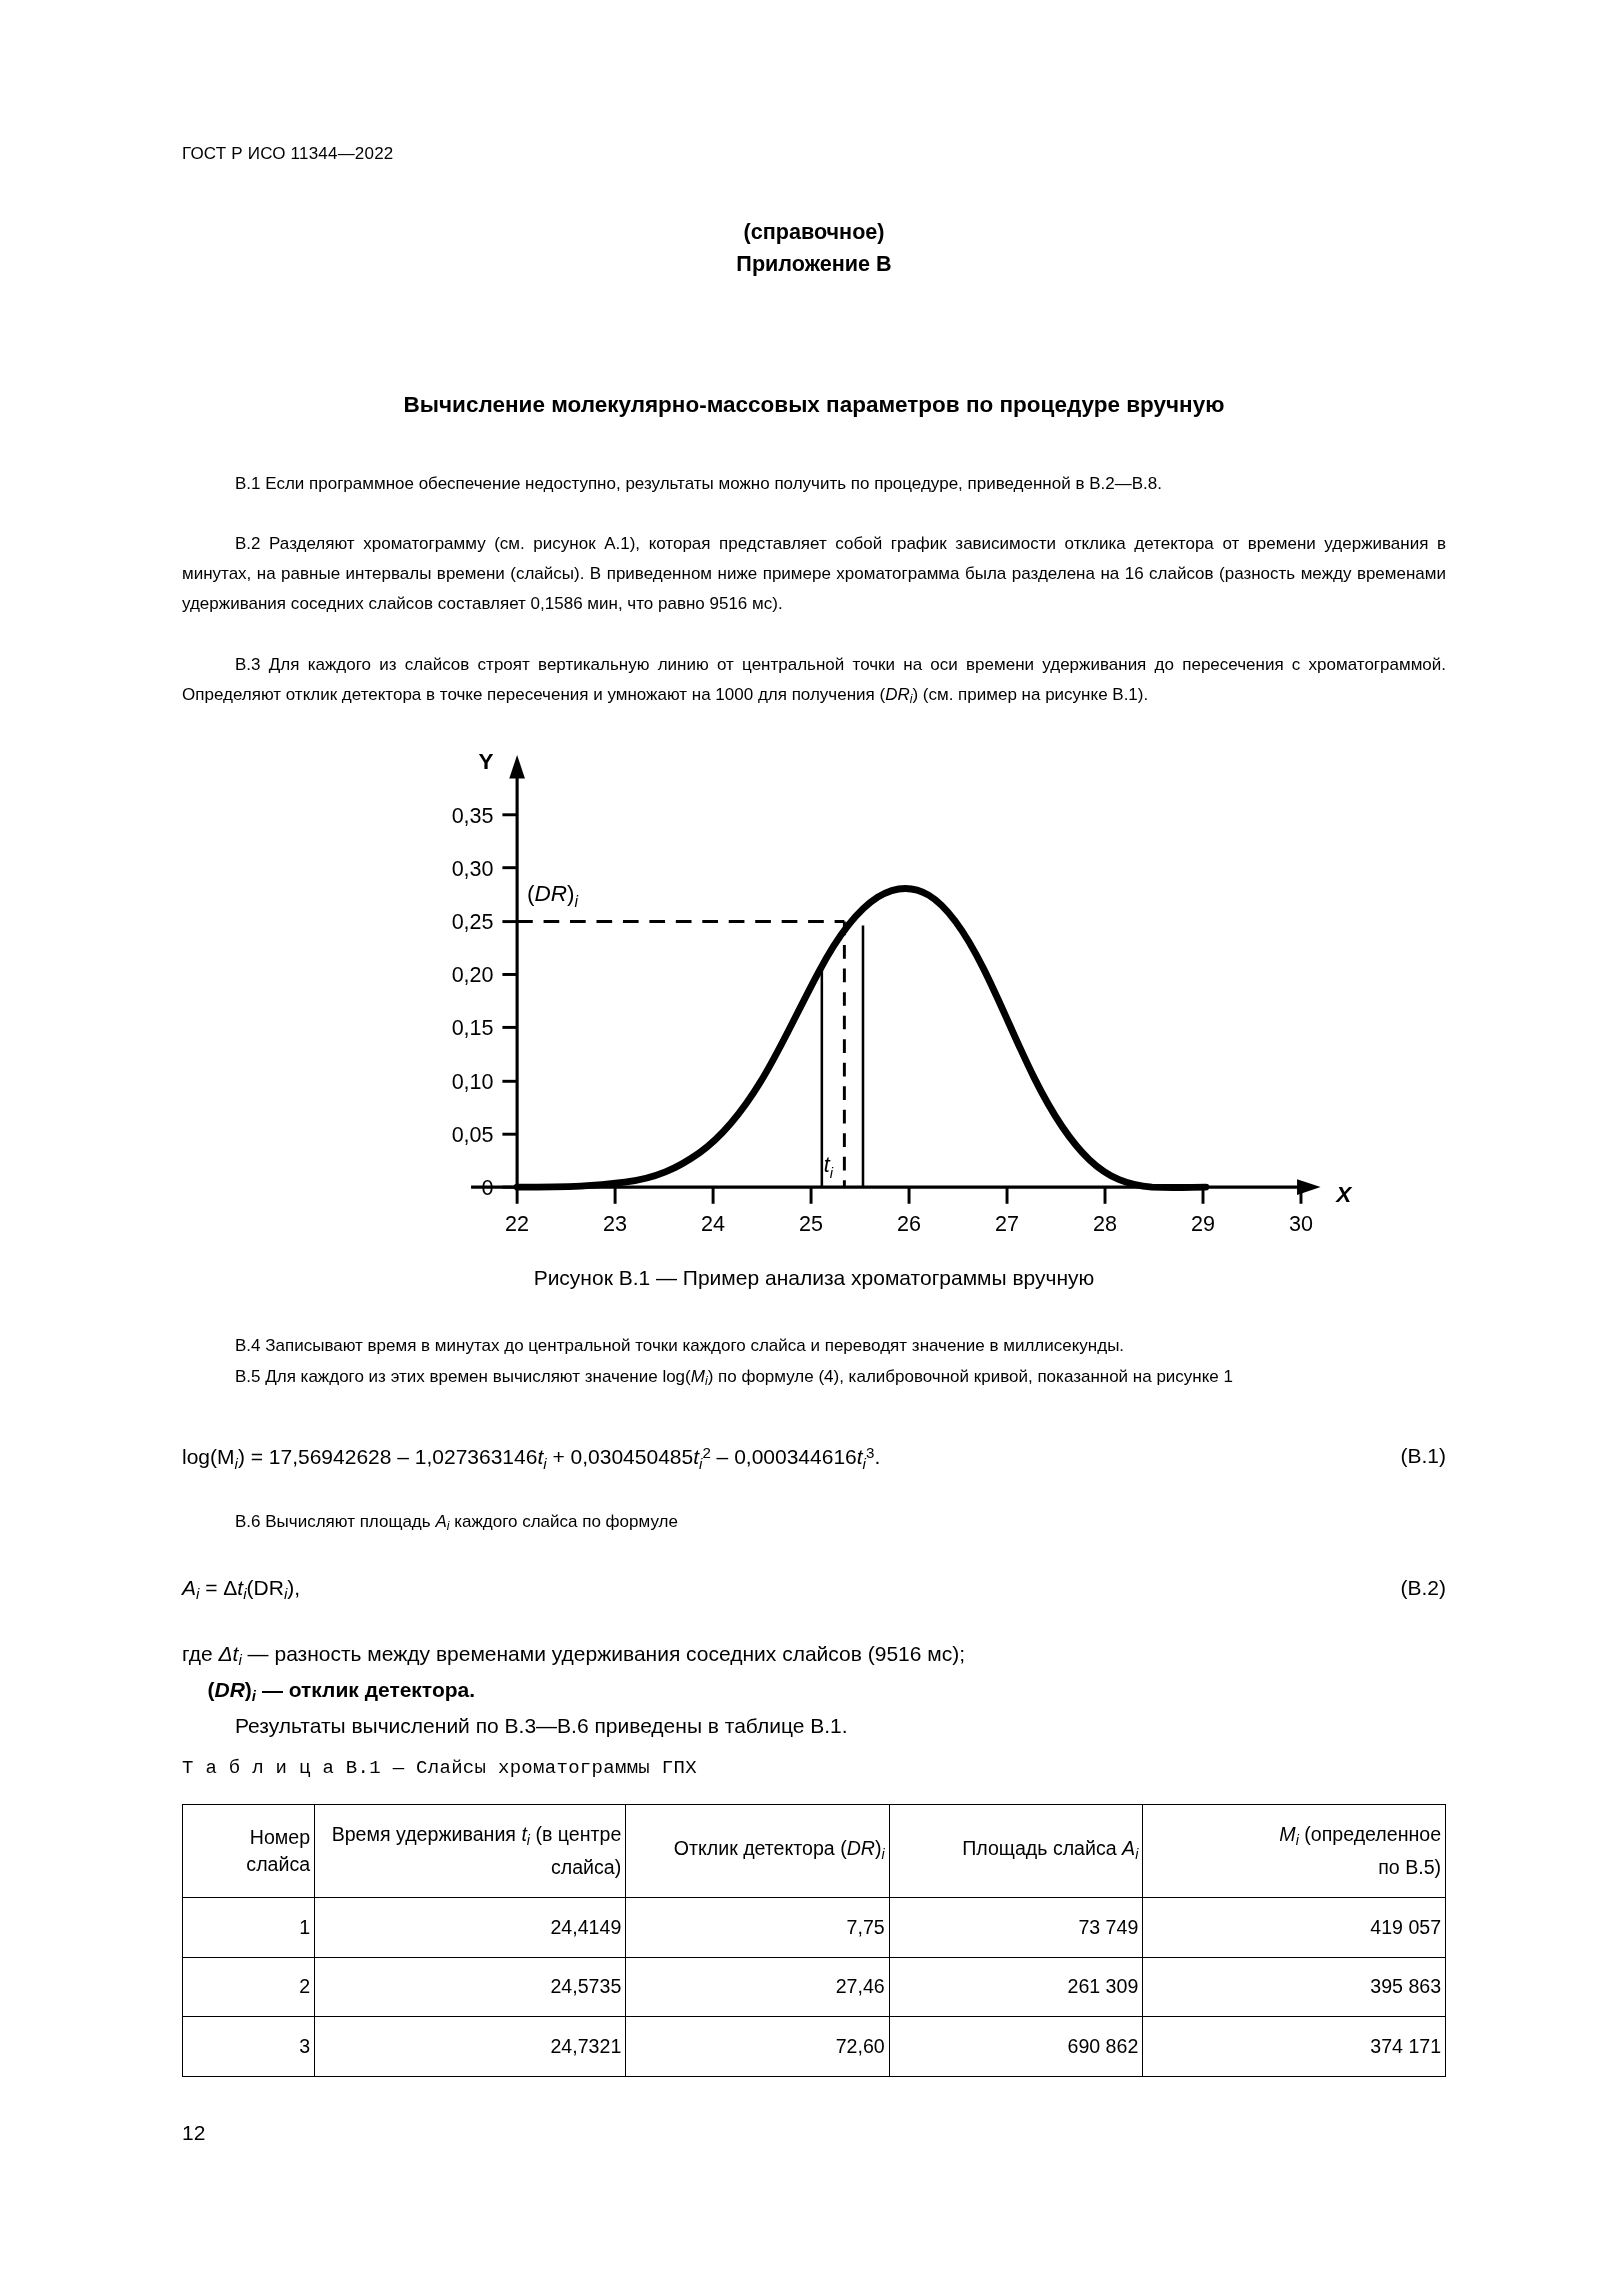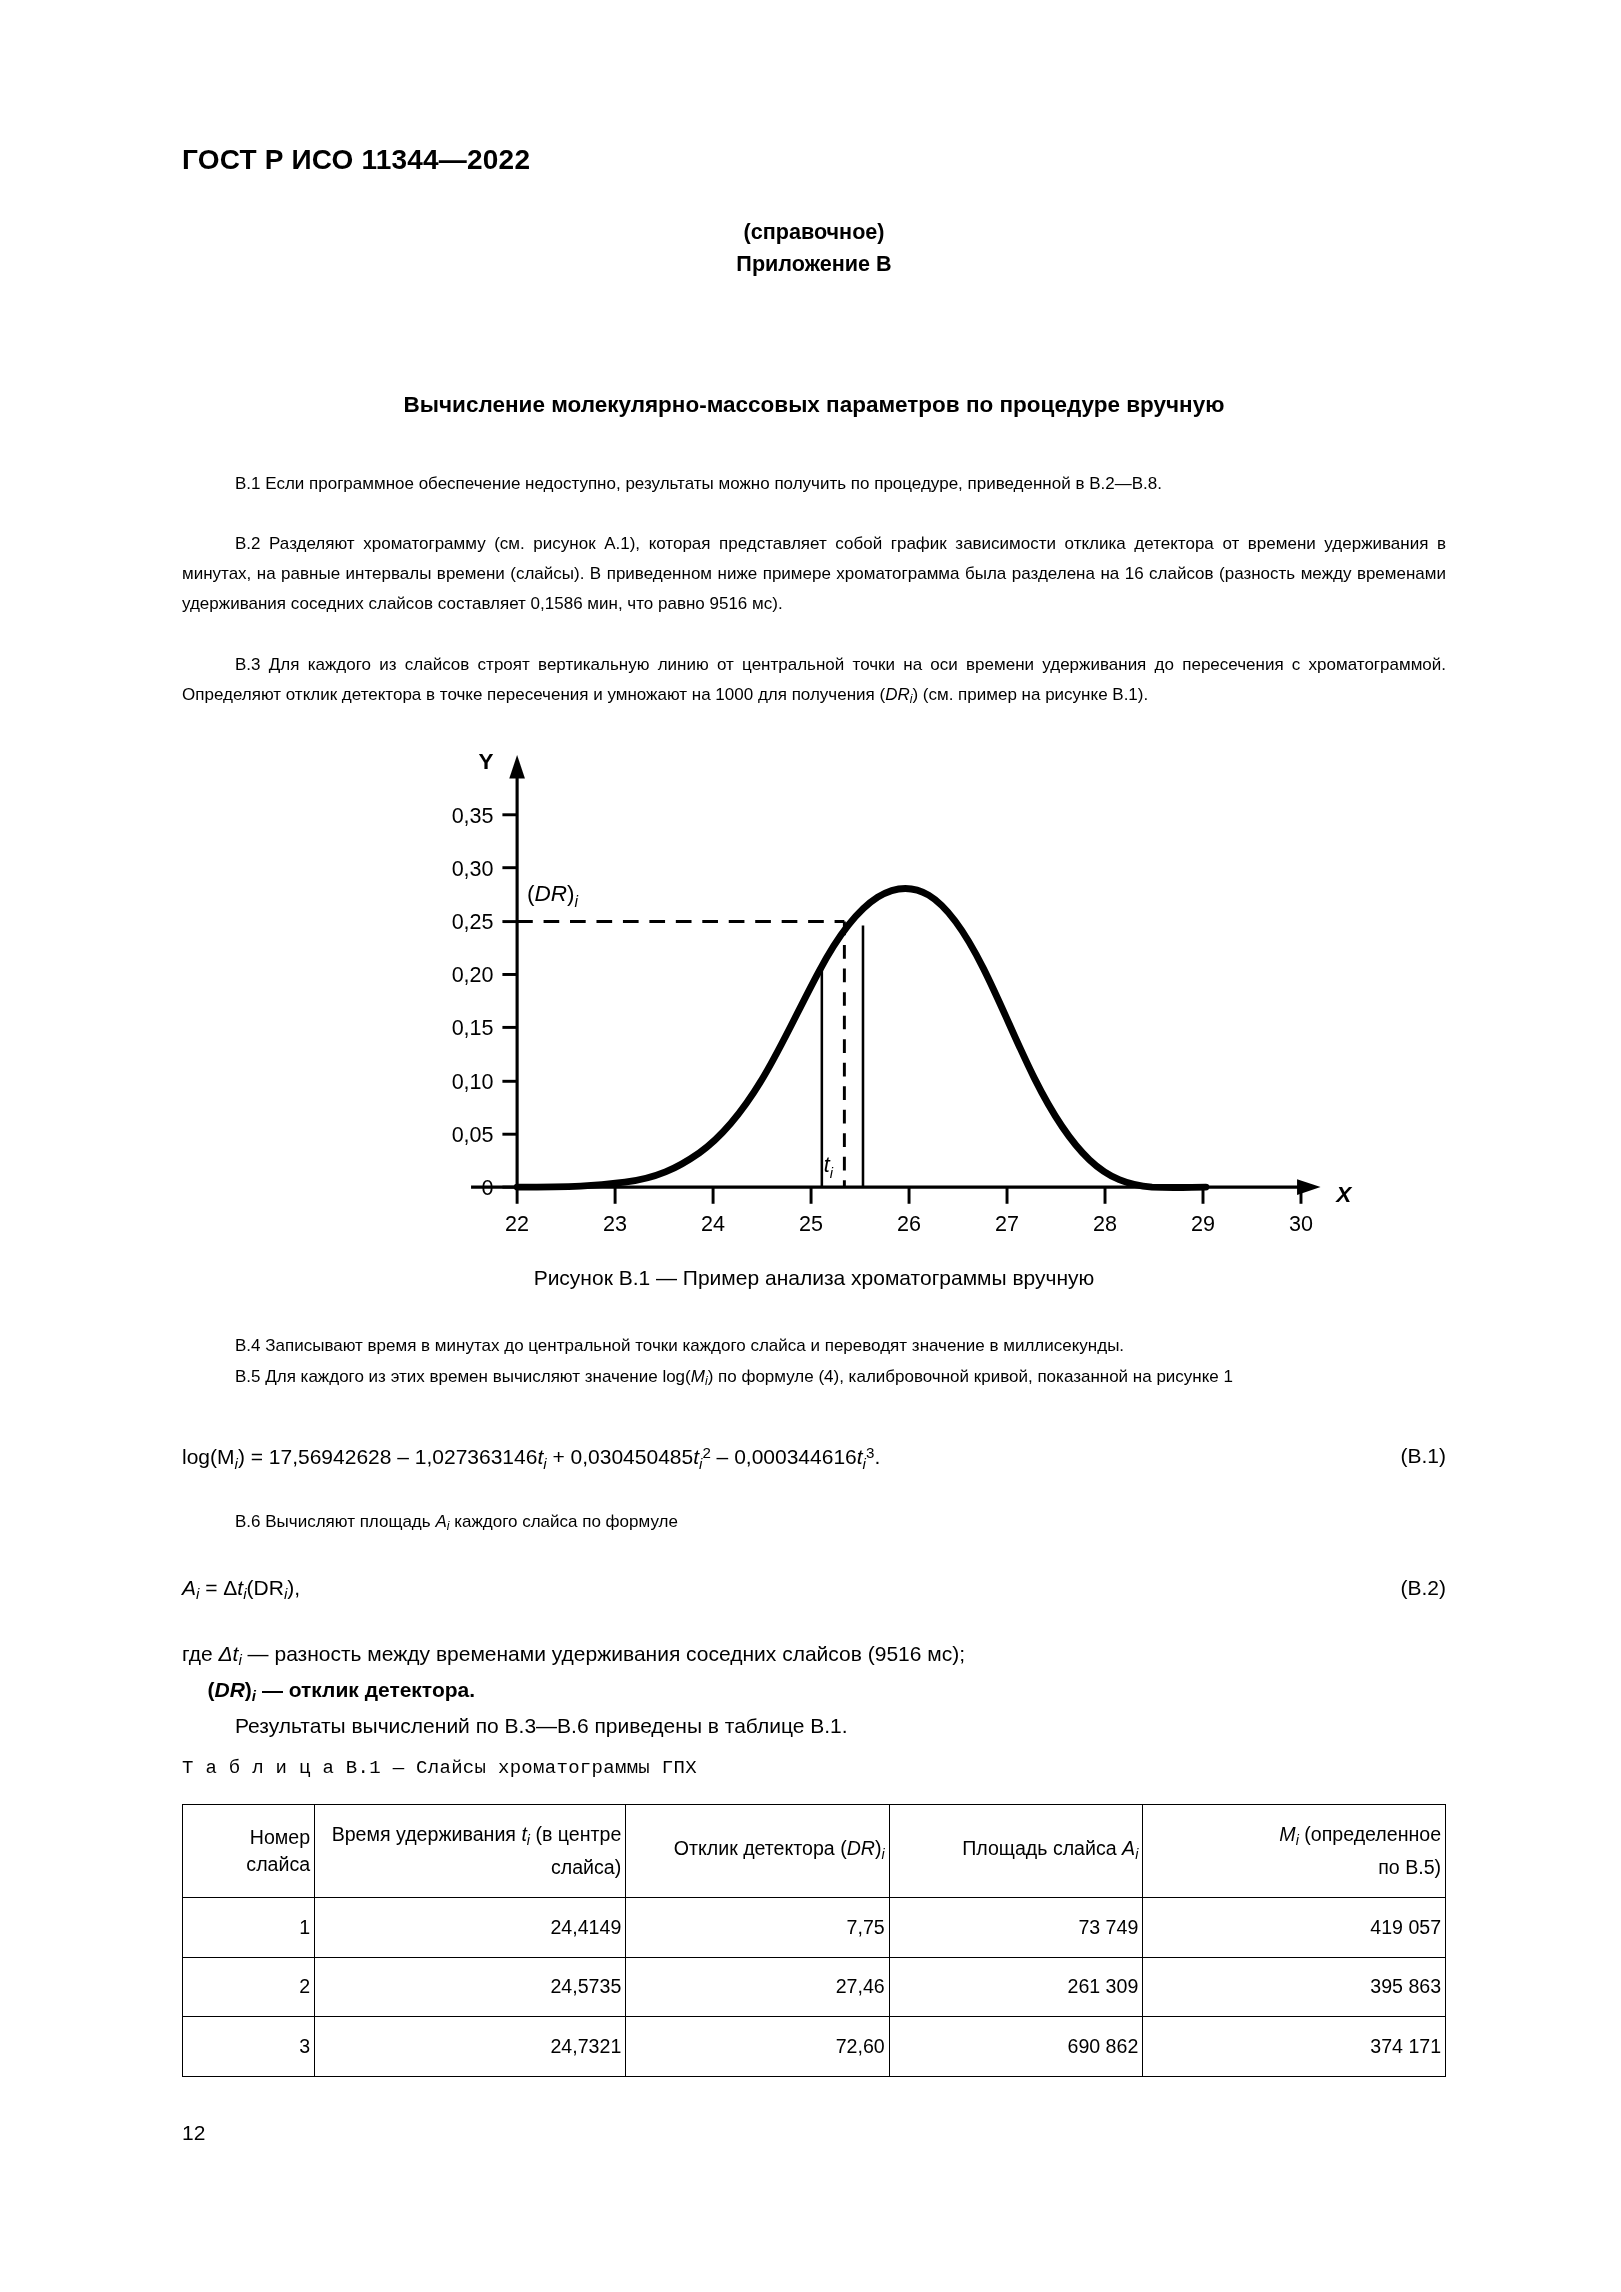--- a/index.html
+++ b/index.html
@@ -20,22 +20,22 @@
     left: 0; top: 0;
     width: 1621px;
     height: 2293px;
   }
 
   
   .doc-header {
     position: absolute;
     left: 182px;
     top: 144px;
-    font-size: 28px;
-    font-weight: bold;
+    font-size: 17px;
+    font-weight: normal;
     letter-spacing: 0.2px;
     white-space: nowrap;
   }
 
   
   .annex-block {
     position: absolute;
     left: 182px;
     top: 216px;
     width: 1264px;

